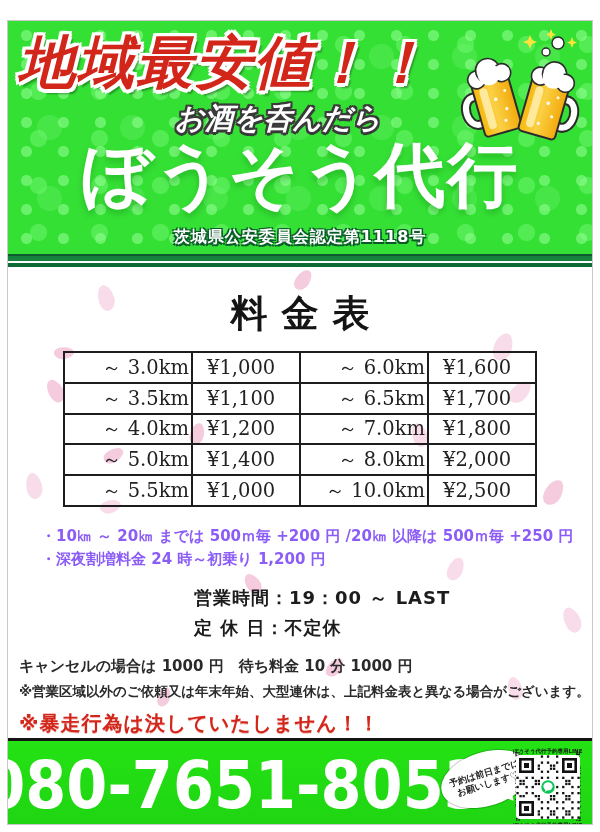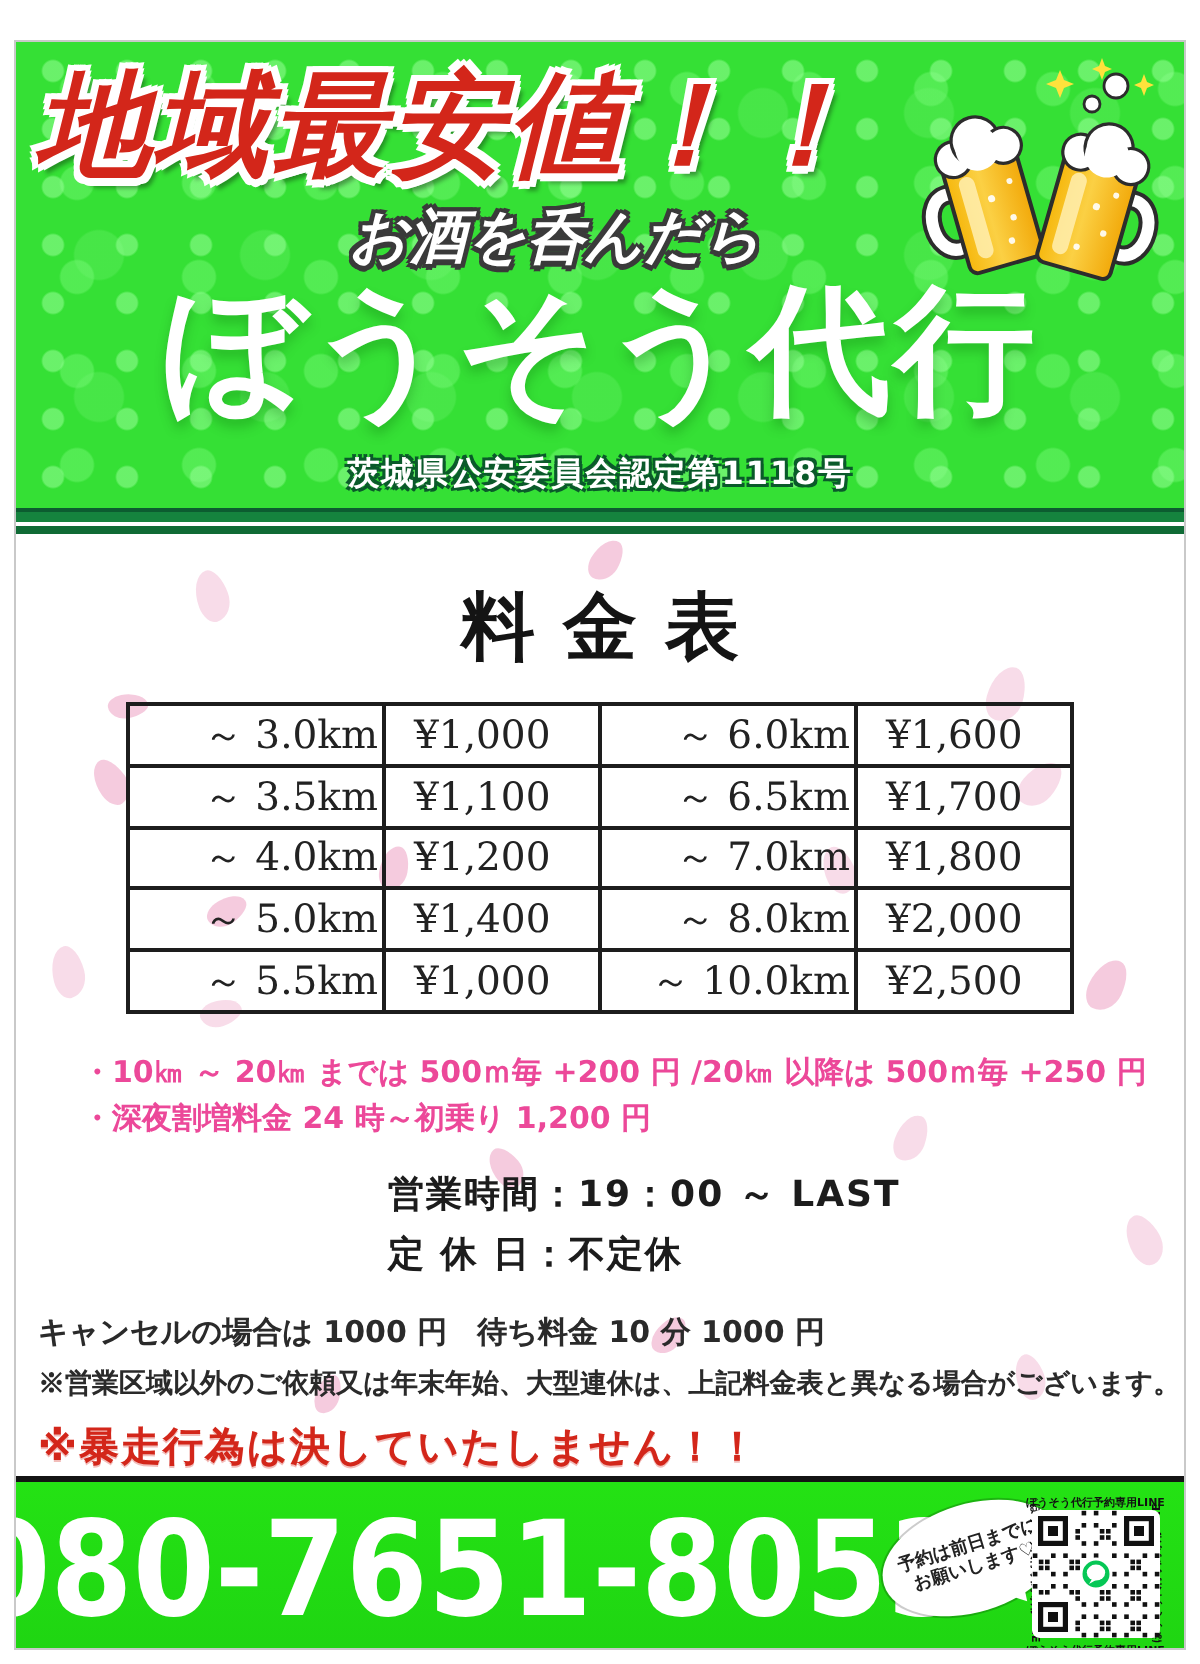--- a/index.html
+++ b/index.html
@@ -64,28 +64,28 @@
     font-family:"DejaVu Serif","Liberation Serif",serif;
   }
   .price-table td {
     border:2px solid #1d1d1d; height:26px; padding:0 6px;
     font-size:19.5px; color:#222; text-align:center; white-space:nowrap;
   }
   .price-table .dist { width:128px; text-align:right; padding-right:2px;border-radius:10px; }
   .price-table .price { width:108px; text-align:left; padding-left:14px;border-radius:13px; }
 
   .notes { position:absolute; z-index:2; left:33px; top:258px; width:530px; }
-  .note-line { font-size:15px; font-weight:800; color:#ec4899; line-height:23px; white-space:nowrap; }
+  .note-line { font-size:15px; font-weight:800; color:#8b5cf6; line-height:23px; white-space:nowrap; }
 
   .hours-block { position:absolute; z-index:2; left:186px; top:316px; }
   .hours-line { font-size:18px; font-weight:900; color:#1c1c1c; line-height:30px; white-space:nowrap; letter-spacing:1px; }
 
   .small-notes { position:absolute; z-index:2; left:11px; top:390px; width:568px; }
   .cancel-line { font-size:15px; font-weight:800; color:#2a2a2a; white-space:nowrap; }
-  .area-line { font-size:13.5px; font-weight:800; color:#2a2a2a; margin-top:7px; white-space:nowrap;font-family:Liberation Serif, serif; }
+  .area-line { font-size:13.5px; font-weight:800; color:#2a2a2a; margin-top:7px; white-space:nowrap; }
   .warning-line {
     margin-top:9px; font-size:20px; font-weight:900; color:#d3261a; letter-spacing:1px; white-space:nowrap;
     text-shadow:0 1px 0 rgba(211,38,26,.3);
   }
 
   
   .footer {
     position:absolute; left:0; top:717px; width:100%; height:88px;
     background:linear-gradient(180deg,#24e214,#1fd512); border-top:3px solid #141414;
   }

